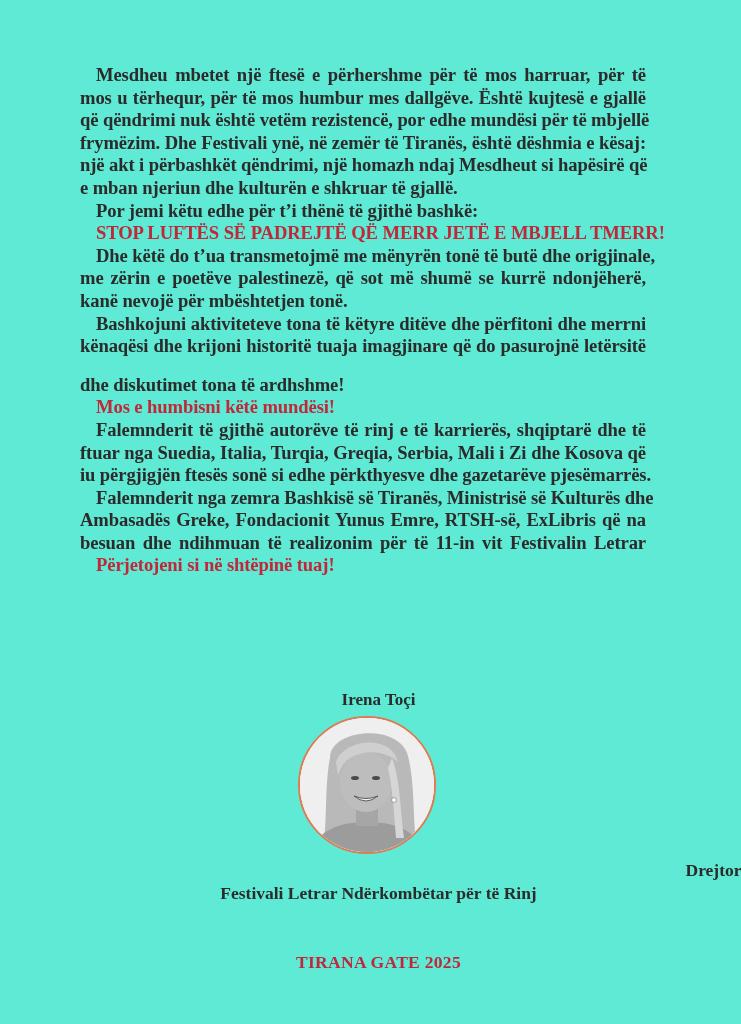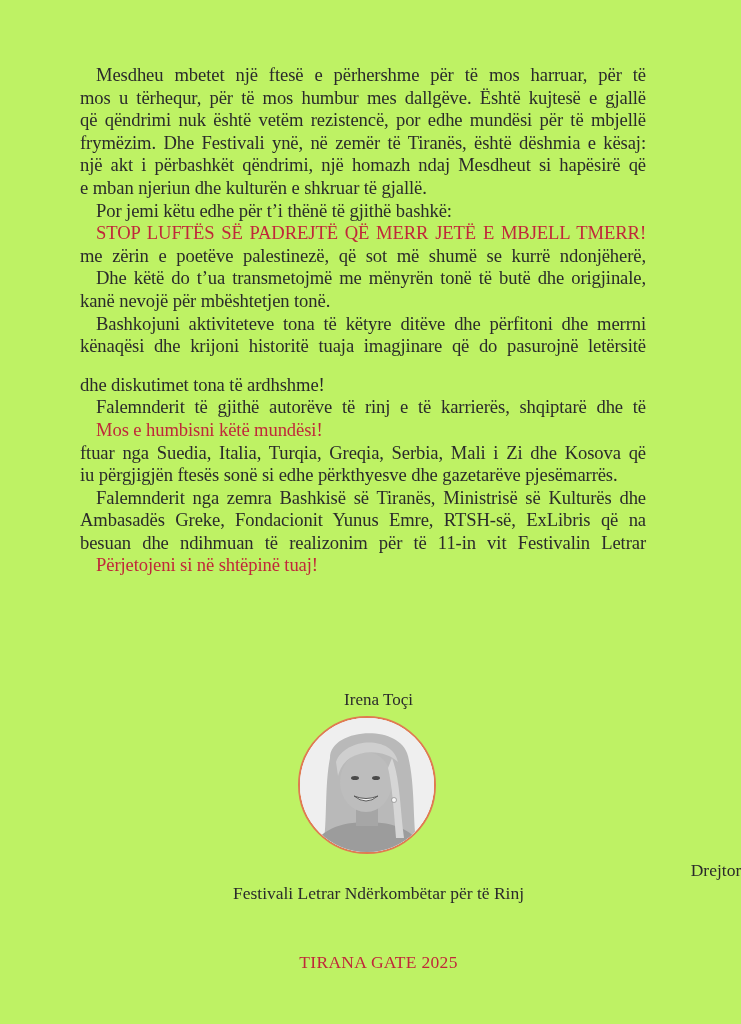--- a/index.html
+++ b/index.html
@@ -12,21 +12,22 @@
       height: 1024px;
       position: relative;
       overflow: hidden;
       font-family: "Liberation Serif", "DejaVu Serif", serif;
       color: #2b2b2b;
     }
     .page {
       position: absolute;
       left: 0; top: 0;
       width: 741px; height: 1024px;
-      background: #bef264;
+      background: #5eead4;
+      font-weight: bold;
     }
     .text-block {
       position: absolute;
       left: 96px;
       top: 64px;
       width: 550px;
     }
     .line {
       font-size: 18.6px;
       line-height: 22.6px;
@@ -93,31 +94,31 @@
     <div class="line" style="margin-left:-16px; width:566px;">mos u tërhequr, për të mos humbur mes dallgëve. Është kujtesë e gjallë</div>
     <div class="line" style="margin-left:-16px; width:566px;">që qëndrimi nuk është vetëm rezistencë, por edhe mundësi për të mbjellë</div>
     <div class="line" style="margin-left:-16px; width:566px;">frymëzim. Dhe Festivali ynë, në zemër të Tiranës, është dëshmia e kësaj:</div>
     <div class="line" style="margin-left:-16px; width:566px;">një akt i përbashkët qëndrimi, një homazh ndaj Mesdheut si hapësirë që</div>
     <div class="line last" style="margin-left:-16px; width:566px;">e mban njeriun dhe kulturën e shkruar të gjallë.</div>
 
     <div class="line last">Por jemi këtu edhe për t’i thënë të gjithë bashkë:</div>
 
     <div class="line red">STOP LUFTËS SË PADREJTË QË MERR JETË E MBJELL TMERR!</div>
 
+    <div class="line">Dhe këtë do t’ua transmetojmë me mënyrën tonë të butë dhe origjinale,</div>
     <div class="line" style="margin-left:-16px; width:566px;">me zërin e poetëve palestinezë, që sot më shumë se kurrë ndonjëherë,</div>
-    <div class="line">Dhe këtë do t’ua transmetojmë me mënyrën tonë të butë dhe origjinale,</div>
     <div class="line last" style="margin-left:-16px; width:566px;">kanë nevojë për mbështetjen tonë.</div>
 
     <div class="line">Bashkojuni aktiviteteve tona të këtyre ditëve dhe përfitoni dhe merrni</div>
     <div class="line" style="margin-left:-16px; width:566px;">kënaqësi dhe krijoni historitë tuaja imagjinare që do pasurojnë letërsitë</div>
     <div class="line last" style="margin-left:-16px; width:566px;margin-top:16px;">dhe diskutimet tona të ardhshme!</div>
 
+    <div class="line red last">Mos e humbisni këtë mundësi!</div>
+
     <div class="line">Falemnderit të gjithë autorëve të rinj e të karrierës, shqiptarë dhe të</div>
-
-    <div class="line red last">Mos e humbisni këtë mundësi!</div>
     <div class="line" style="margin-left:-16px; width:566px;">ftuar nga Suedia, Italia, Turqia, Greqia, Serbia, Mali i Zi dhe Kosova që</div>
     <div class="line last" style="margin-left:-16px; width:566px;">iu përgjigjën ftesës sonë si edhe përkthyesve dhe gazetarëve pjesëmarrës.</div>
 
     <div class="line">Falemnderit nga zemra Bashkisë së Tiranës, Ministrisë së Kulturës dhe</div>
     <div class="line" style="margin-left:-16px; width:566px;">Ambasadës Greke, Fondacionit Yunus Emre, RTSH-së, ExLibris që na</div>
     <div class="line" style="margin-left:-16px; width:566px;">besuan dhe ndihmuan të realizonim për të 11-in vit Festivalin Letrar</div>
 
     <div class="line red last">Përjetojeni si në shtëpinë tuaj!</div>
   </div>
 

